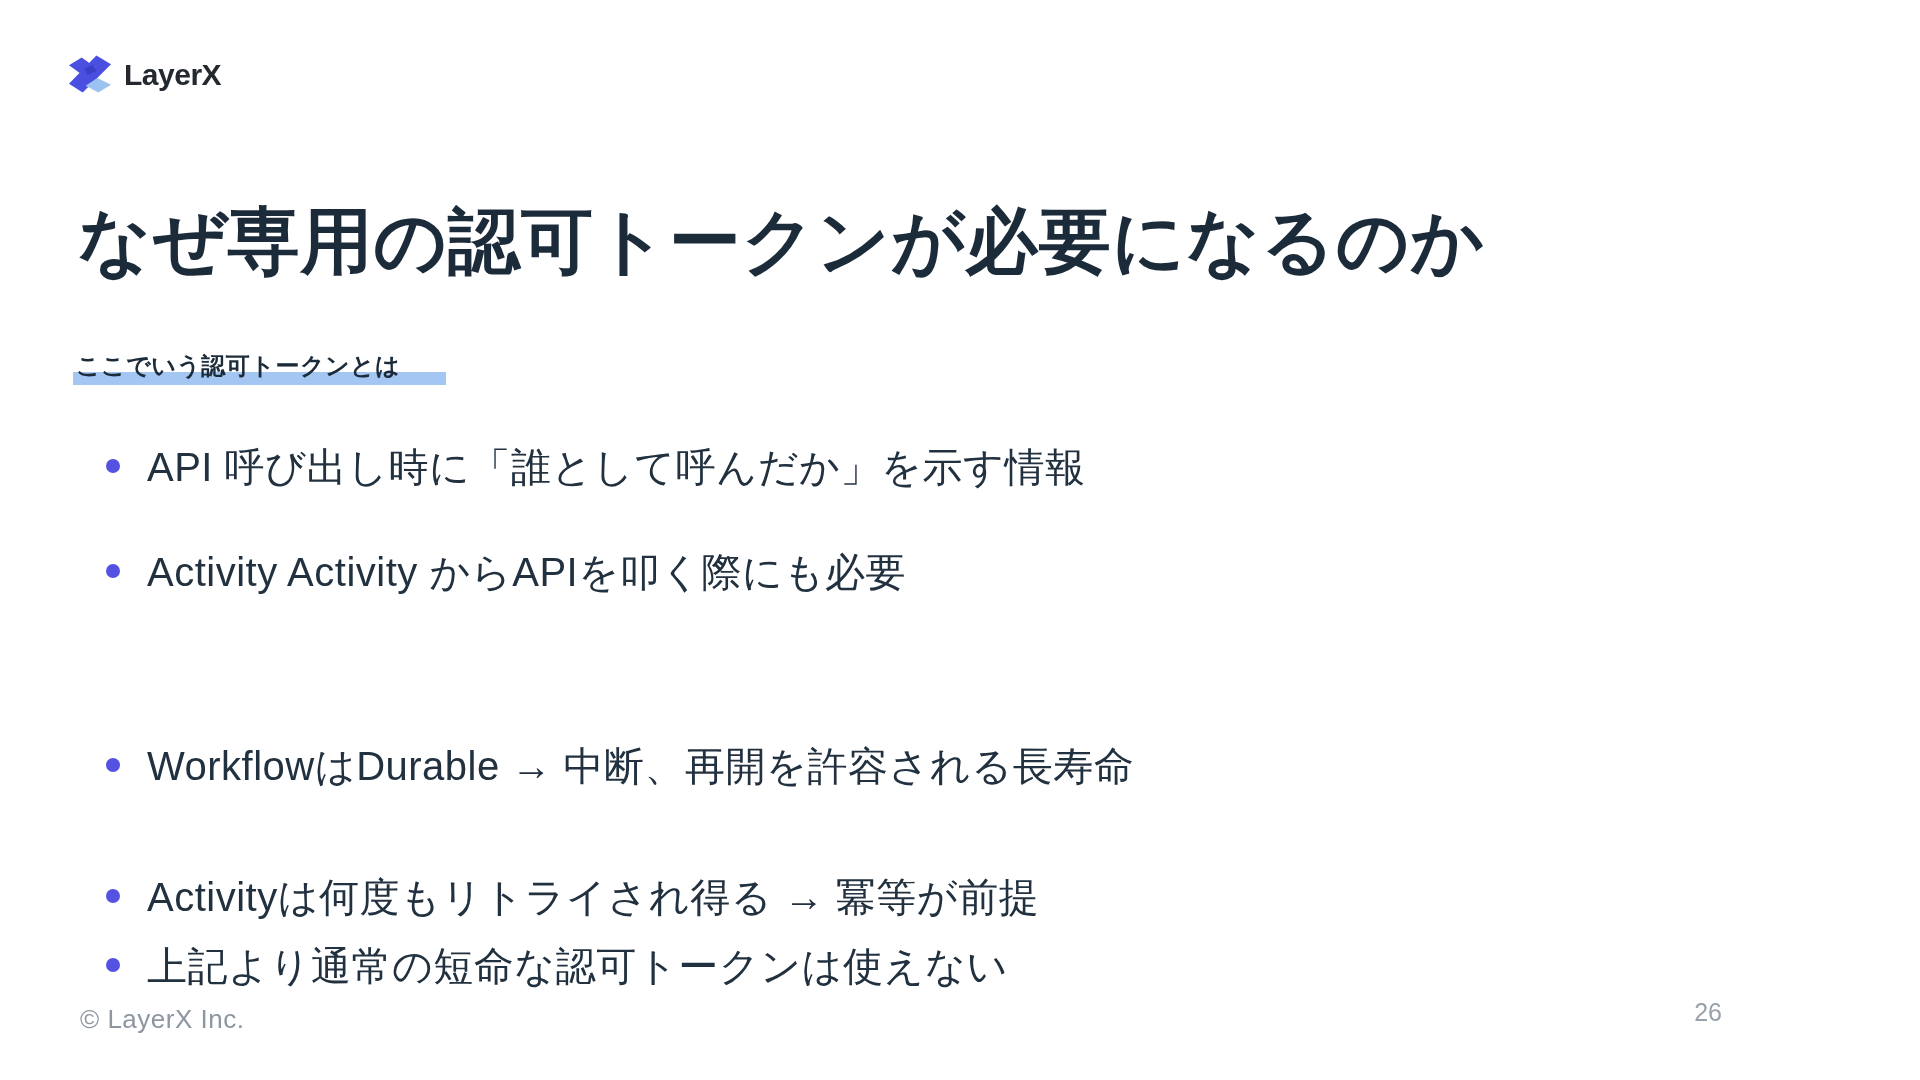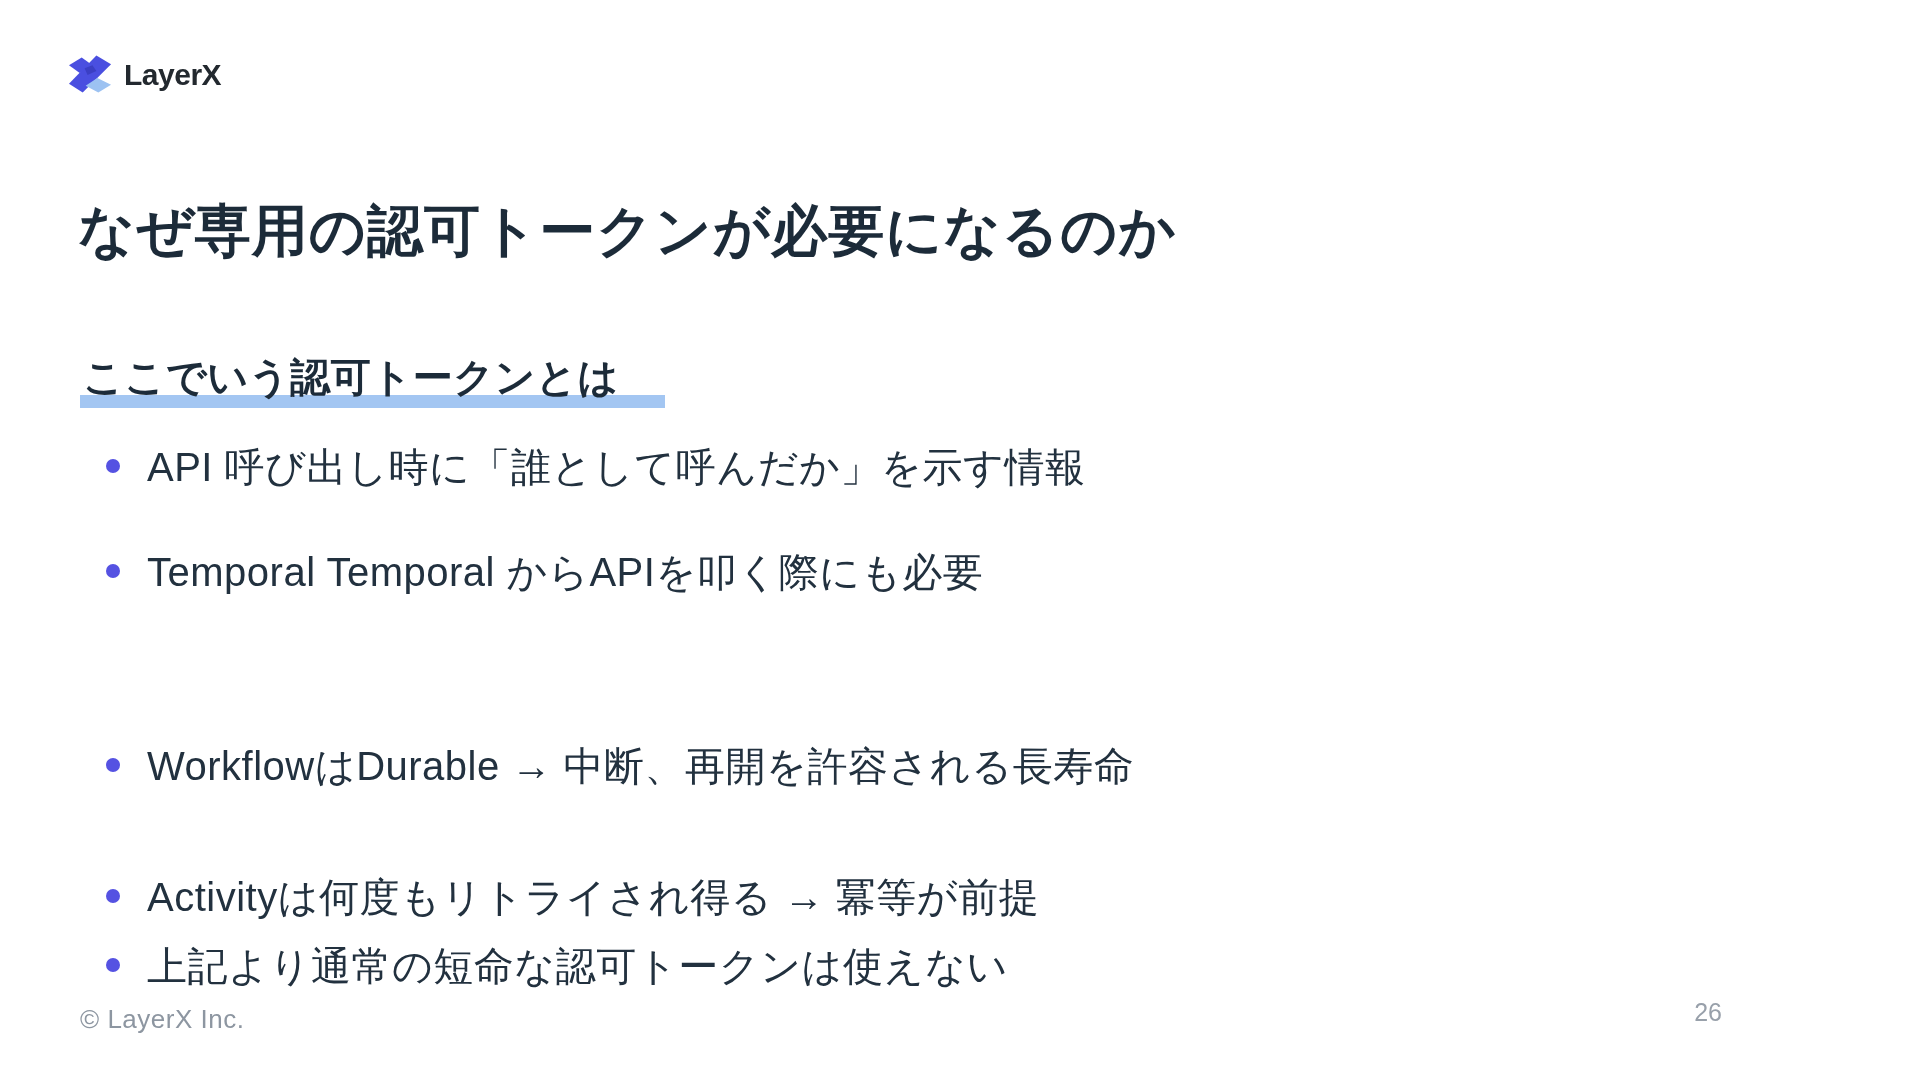--- a/index.html
+++ b/index.html
@@ -32,33 +32,33 @@
     color: #23292f;
     letter-spacing: -0.5px;
   }
 
   
   .slide-title {
     position: absolute;
     left: 78px;
     top: 196px;
     margin: 0;
-    font-size: 56px;
+    font-size: 72px;
     line-height: 1.25;
     font-weight: 800;
     color: #1c2b39;
     letter-spacing: 1px;
   }
 
   
   .section-heading {
     position: absolute;
-    left: 80px;
+    left: 73px;
     margin: 0;
-    font-size: 40px;
+    font-size: 24px;
     font-weight: 800;
     color: #1c2b39;
     letter-spacing: 0.5px;
   }
   .section-heading .hl {
     display: inline-block;
     padding: 0 46px 3px 3px;
     background-image: linear-gradient(#a3c6f2, #a3c6f2);
     background-repeat: no-repeat;
     background-size: 100% 13px;
@@ -133,21 +133,21 @@
   <h2 class="section-heading heading-1">
     <span class="hl">ここでいう認可トークンとは</span>
   </h2>
 
   <div class="bullet-row row-1">
     <span class="bullet-dot"></span>
     <span class="bullet-text">API 呼び出し時に「誰として呼んだか」を示す情報</span>
   </div>
   <div class="bullet-row row-2">
     <span class="bullet-dot"></span>
-    <span class="bullet-text">Temporal Temporal からAPIを叩く際にも必要</span>
+    <span class="bullet-text">Activity Activity からAPIを叩く際にも必要</span>
   </div>
 
 
   <div class="bullet-row row-3">
     <span class="bullet-dot"></span>
     <span class="bullet-text">WorkflowはDurable → 中断、再開を許容される長寿命</span>
   </div>
   <div class="bullet-row row-4">
     <span class="bullet-dot"></span>
     <span class="bullet-text">Activityは何度もリトライされ得る → 冪等が前提</span>

